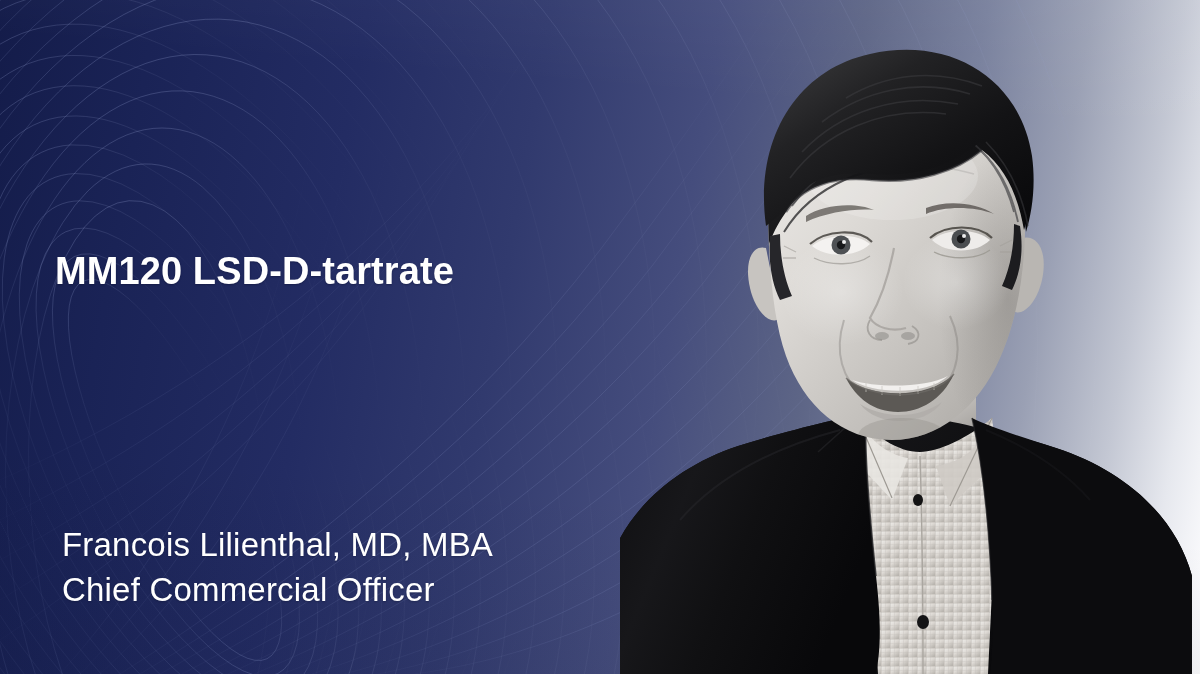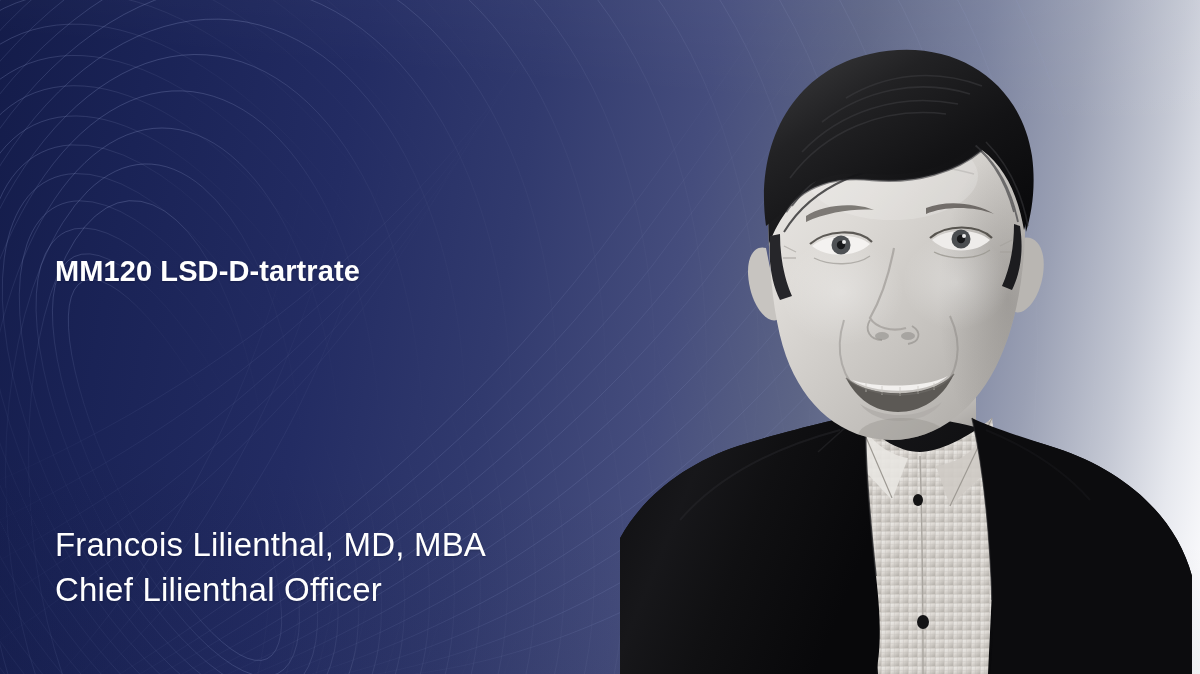--- a/index.html
+++ b/index.html
@@ -68,31 +68,31 @@
 
   
   .title-block {
     position: absolute;
     left: 55px;
     top: 252px;
     width: 560px;
   }
   .title-line {
     color: #ffffff;
-    font-size: 29px;
+    font-size: 38px;
     font-weight: bold;
     line-height: 39px;
     letter-spacing: 0.1px;
     white-space: nowrap;
     text-shadow: 0 1px 2px rgba(8,12,36,0.35);
   }
 
   .subtitle-block {
     position: absolute;
-    left: 55px;
+    left: 62px;
     top: 522px;
     width: 600px;
   }
   .subtitle-line {
     color: #ffffff;
     font-size: 33px;
     font-weight: 400;
     line-height: 45px;
     letter-spacing: 0.2px;
     white-space: nowrap;
@@ -388,16 +388,16 @@
       </g>
     </svg>
   </div>
 
   <div class="title-block">
     <div class="title-line">MM120 LSD-D-tartrate</div>
   </div>
 
   <div class="subtitle-block">
     <div class="subtitle-line">Francois Lilienthal, MD, MBA</div>
-    <div class="subtitle-line">Chief Lilienthal Officer</div>
+    <div class="subtitle-line">Chief Commercial Officer</div>
   </div>
 
 </div>
 
 </body></html>

